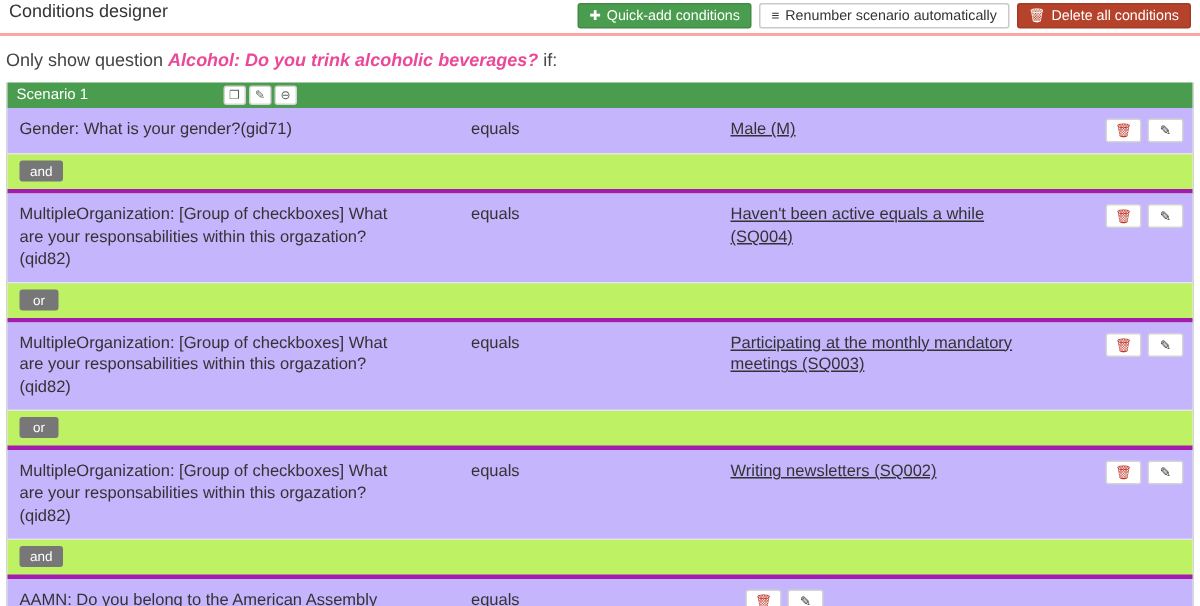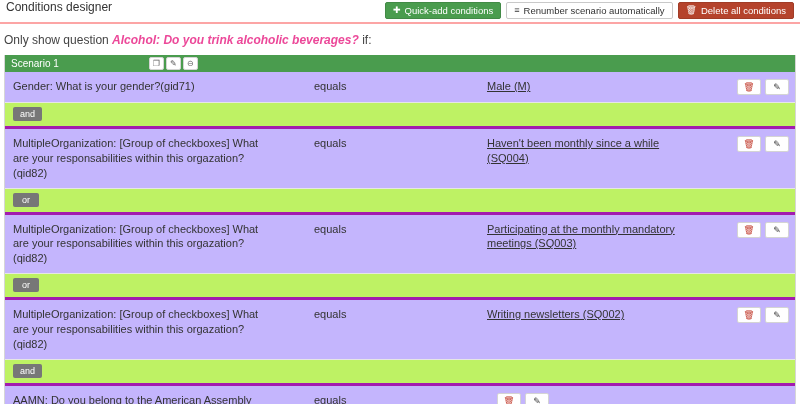--- a/index.html
+++ b/index.html
@@ -216,21 +216,21 @@
           </span>
           <span class="act-btn act-edit">
             <span>✎</span>
           </span>
         </div>
       </div>
       <div class="logic-row"><span class="logic-badge">and</span></div>
       <div class="cond-row">
         <div class="c-question">MultipleOrganization: [Group of checkboxes] What are your responsabilities within this orgazation?(qid82)</div>
         <div class="c-operator">equals</div>
-        <div class="c-answer">Haven't been monthly since a while (SQ004)</div>
+        <div class="c-answer">Haven't been active equals a while (SQ004)</div>
         <div class="c-actions">
           <span class="act-btn act-del">
             <span>🗑</span>
           </span>
           <span class="act-btn act-edit">
             <span>✎</span>
           </span>
         </div>
       </div>
       <div class="logic-row"><span class="logic-badge">or</span></div>

